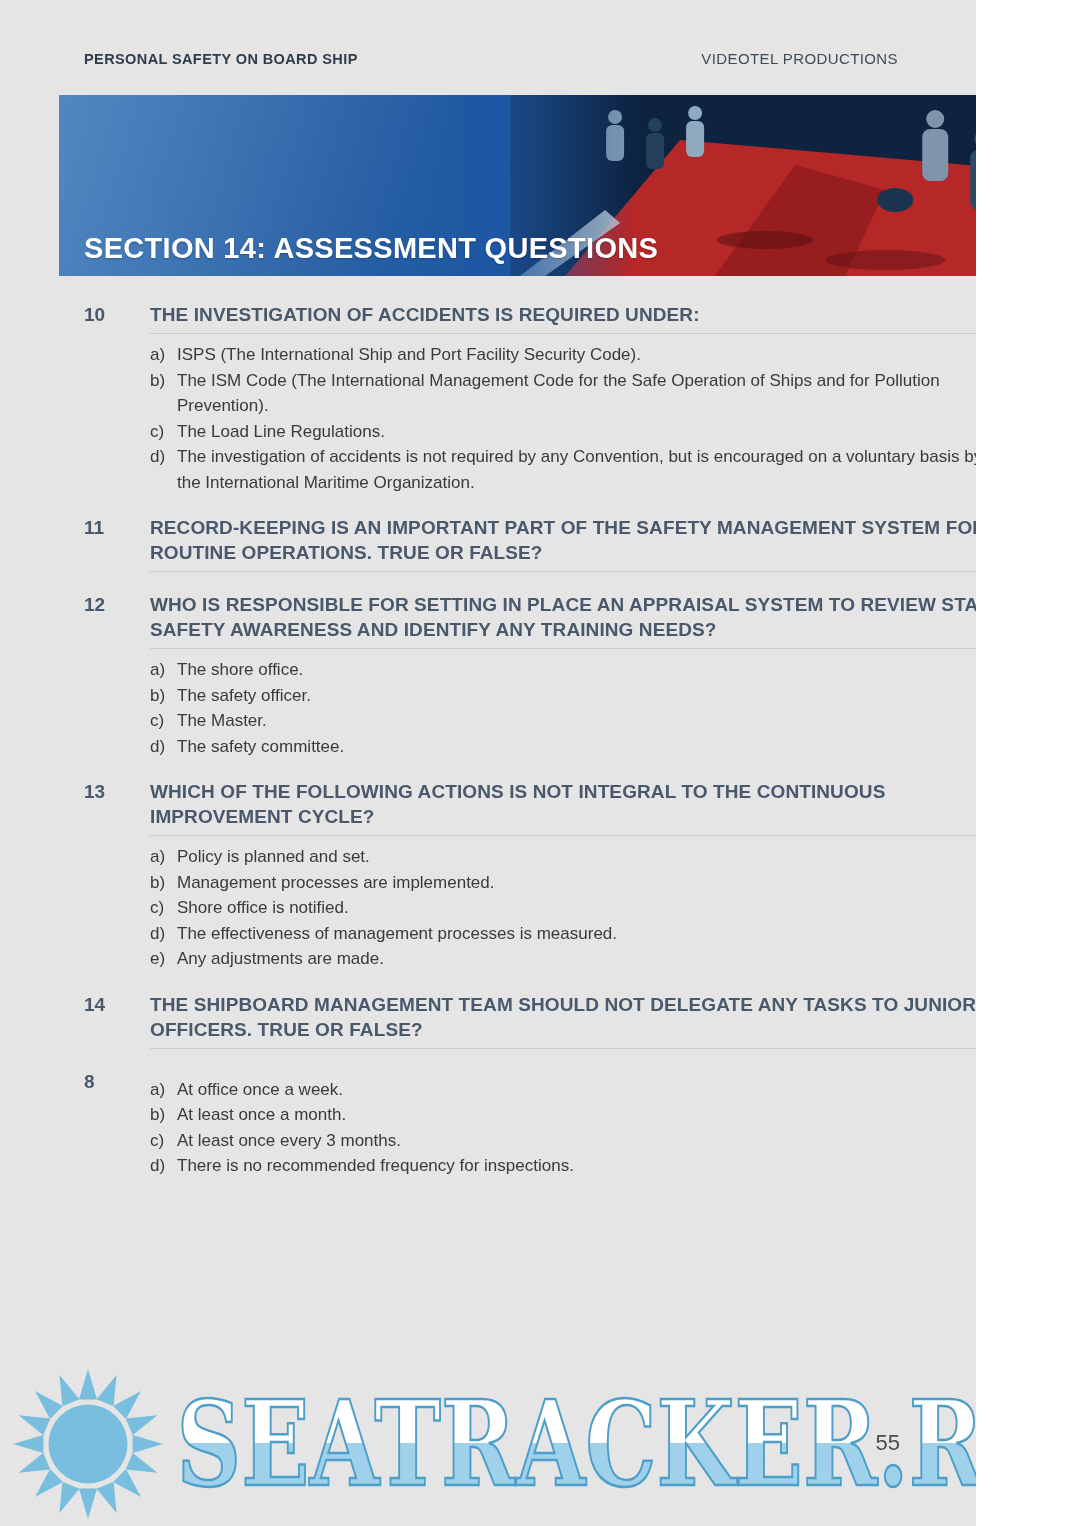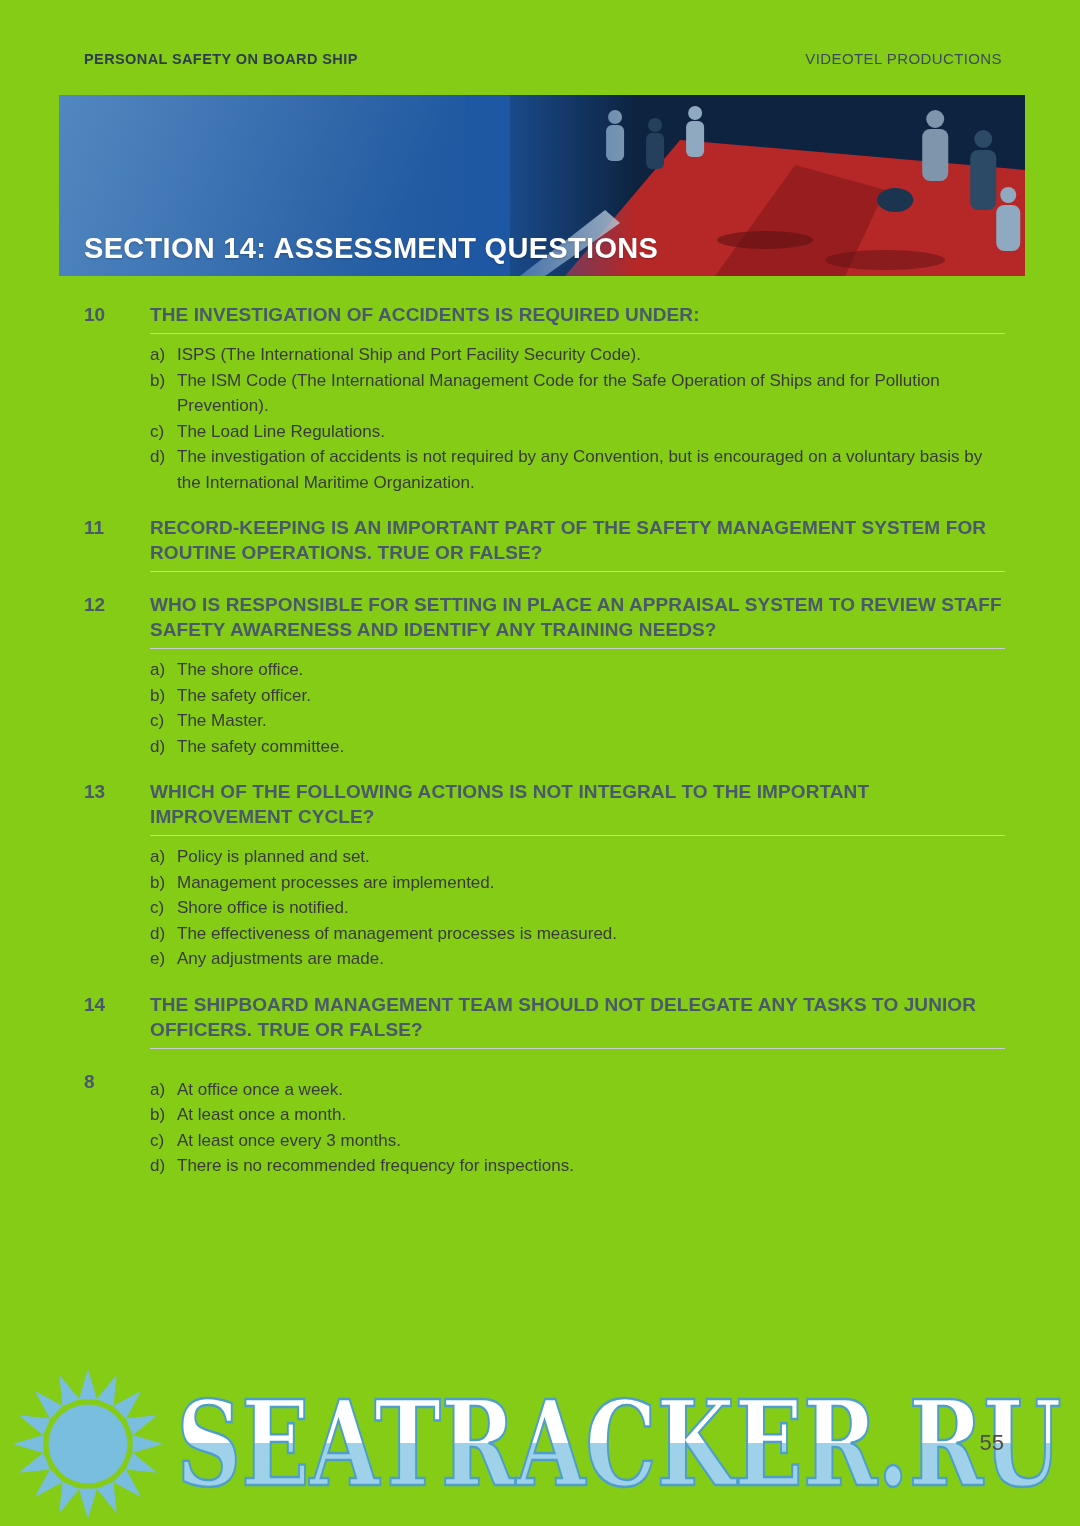--- a/index.html
+++ b/index.html
@@ -1,17 +1,17 @@
 <!DOCTYPE html>
 <html><head>
 <meta charset="utf-8">
 <style>
   html,body { margin:0; padding:0; background:#ffffff; }
   .page {
-    position:relative; width:1080px; height:1526px; background:#84cc16;
+    position:relative; width:976px; height:1526px; background:#e5e5e5;
     font-family:"Liberation Sans", sans-serif; overflow:hidden;
   }
 
   
   .header {
     position:absolute; top:50px; left:84px; right:78px;
     display:flex; justify-content:space-between; align-items:baseline;
   }
   .header-left { font-size:14.5px; font-weight:bold; letter-spacing:0.4px; color:#2e3c4c; }
   .header-right { font-size:15px; letter-spacing:0.4px; color:#3d4b59; }
@@ -154,21 +154,21 @@
             <div class="option">
               <span class="opt-label">d)</span>
               <span class="opt-text">The safety committee.</span>
             </div>
           </div>
         </div>
       </div>
       <div class="question">
         <div class="q-num">13</div>
         <div class="q-body">
-          <div class="q-title">WHICH OF THE FOLLOWING ACTIONS IS NOT INTEGRAL TO THE IMPORTANT IMPROVEMENT CYCLE?</div>
+          <div class="q-title">WHICH OF THE FOLLOWING ACTIONS IS NOT INTEGRAL TO THE CONTINUOUS IMPROVEMENT CYCLE?</div>
           <div class="q-options">
             <div class="option">
               <span class="opt-label">a)</span>
               <span class="opt-text">Policy is planned and set.</span>
             </div>
             <div class="option">
               <span class="opt-label">b)</span>
               <span class="opt-text">Management processes are implemented.</span>
             </div>
             <div class="option">

